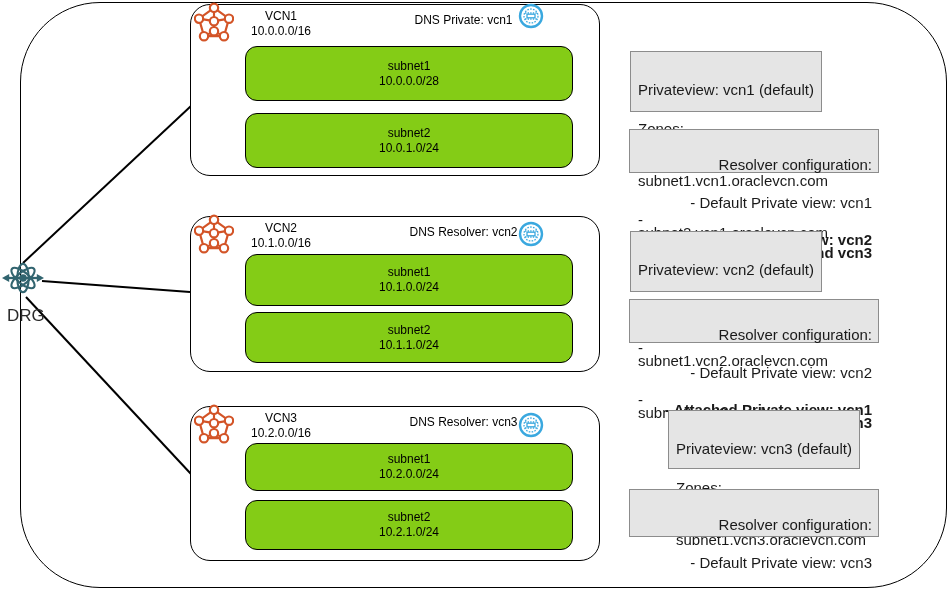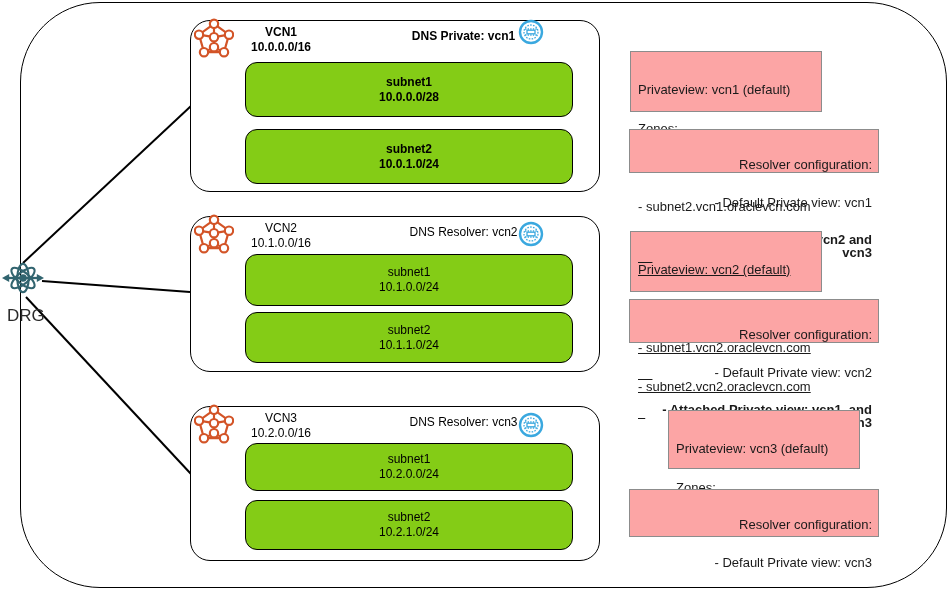--- a/index.html
+++ b/index.html
@@ -26,22 +26,22 @@
     position:absolute;left:190px;top:8px;width:165px;text-align:center;font-size:12px;
   }
   .globe-icon{position:absolute;left:327px;top:1px;width:26px;height:26px;}
   .subnet{
     position:absolute;left:54px;width:326px;background:#84cc16;
     border:1.6px solid #000;border-radius:12px;
     display:flex;flex-direction:column;align-items:center;justify-content:center;
     font-size:12px;line-height:15px;text-align:center;
   }
   .note{
-    position:absolute;background:#fca5a5;border:1px solid #8c8c8c;
-    font-size:13px;line-height:13px;color:#1a1a1a;
+    position:absolute;background:#e5e5e5;border:1px solid #8c8c8c;
+    font-size:15px;line-height:13px;color:#1a1a1a;
     padding:5px 7px;box-sizing:border-box;white-space:pre-wrap;
   }
   .note.rc{line-height:12.5px;padding:4px 6px;text-align:right;}
   .note .bold{font-weight:bold;}
   .drg-icon{position:absolute;left:2px;top:256px;width:42px;height:44px;}
   .drg-label{position:absolute;left:7px;top:306px;font-size:17px;color:#2b2b2b;}
 </style>
 </head>
 <body>
 
@@ -61,21 +61,21 @@
       <ellipse cx="22" cy="22" rx="15" ry="6" transform="rotate(40 22 22)"></ellipse>
       <ellipse cx="22" cy="22" rx="15" ry="6" transform="rotate(140 22 22)"></ellipse>
       <line x1="6" y1="22" x2="38" y2="22" stroke-width="2.4"></line>
     </g>
     <circle cx="22" cy="22" r="4" fill="#31646F"></circle>
     <polygon points="0,22 7.5,17.8 7.5,26.2" fill="#31646F"></polygon>
     <polygon points="44,22 36.5,17.8 36.5,26.2" fill="#31646F"></polygon>
   </svg>
   <div class="drg-label">DRG</div>
 
-  <div class="vcn" style="top:20px;height:170px;font-weight:bold;">
+  <div class="vcn" style="top:4px;height:170px;">
     <svg class="vcn-icon" viewBox="0 0 48 48">
       <g stroke="#D35427" stroke-width="2.6" fill="none">
         <path d="M24 7 L6 20 L12 41 L36 41 L42 20 Z"></path>
         <path d="M24 7 L24 23 M6 20 L24 23 M42 20 L24 23 M24 23 L24 35 M12 41 L24 35 M36 41 L24 35"></path>
       </g>
       <g stroke="#D35427" stroke-width="2.6" fill="#fff">
         <circle cx="24" cy="7" r="5"></circle>
           <circle cx="6" cy="20" r="5"></circle>
           <circle cx="42" cy="20" r="5"></circle>
         <circle cx="12" cy="41" r="5"></circle>
@@ -187,21 +187,21 @@
     <div>Zones:</div>
     <div>- subnet1.vcn1.oraclevcn.com</div>
     <div>- subnet2.vcn1.oraclevcn.com</div>
   </div>
   <div class="note rc" style="left:629px;top:129px;width:250px;height:44px;">
     <div>Resolver configuration:</div>
     <div>- Default Private view: vcn1</div>
     <div class="bold">- Attached Private view: vcn2 and vcn3</div>
   </div>
 
-  <div class="note" style="left:630px;top:231px;width:192px;height:61px;text-decoration:underline;">
+  <div class="note" style="left:630px;top:231px;width:192px;height:61px;">
     <div>Privateview: vcn2 (default)</div>
     <div>Zones:</div>
     <div>- subnet1.vcn2.oraclevcn.com</div>
     <div>- subnet2.vcn2.oraclevcn.com</div>
   </div>
   <div class="note rc" style="left:629px;top:299px;width:250px;height:44px;">
     <div>Resolver configuration:</div>
     <div>- Default Private view: vcn2</div>
     <div class="bold">- Attached Private view: vcn1  and vcn3</div>
   </div>

